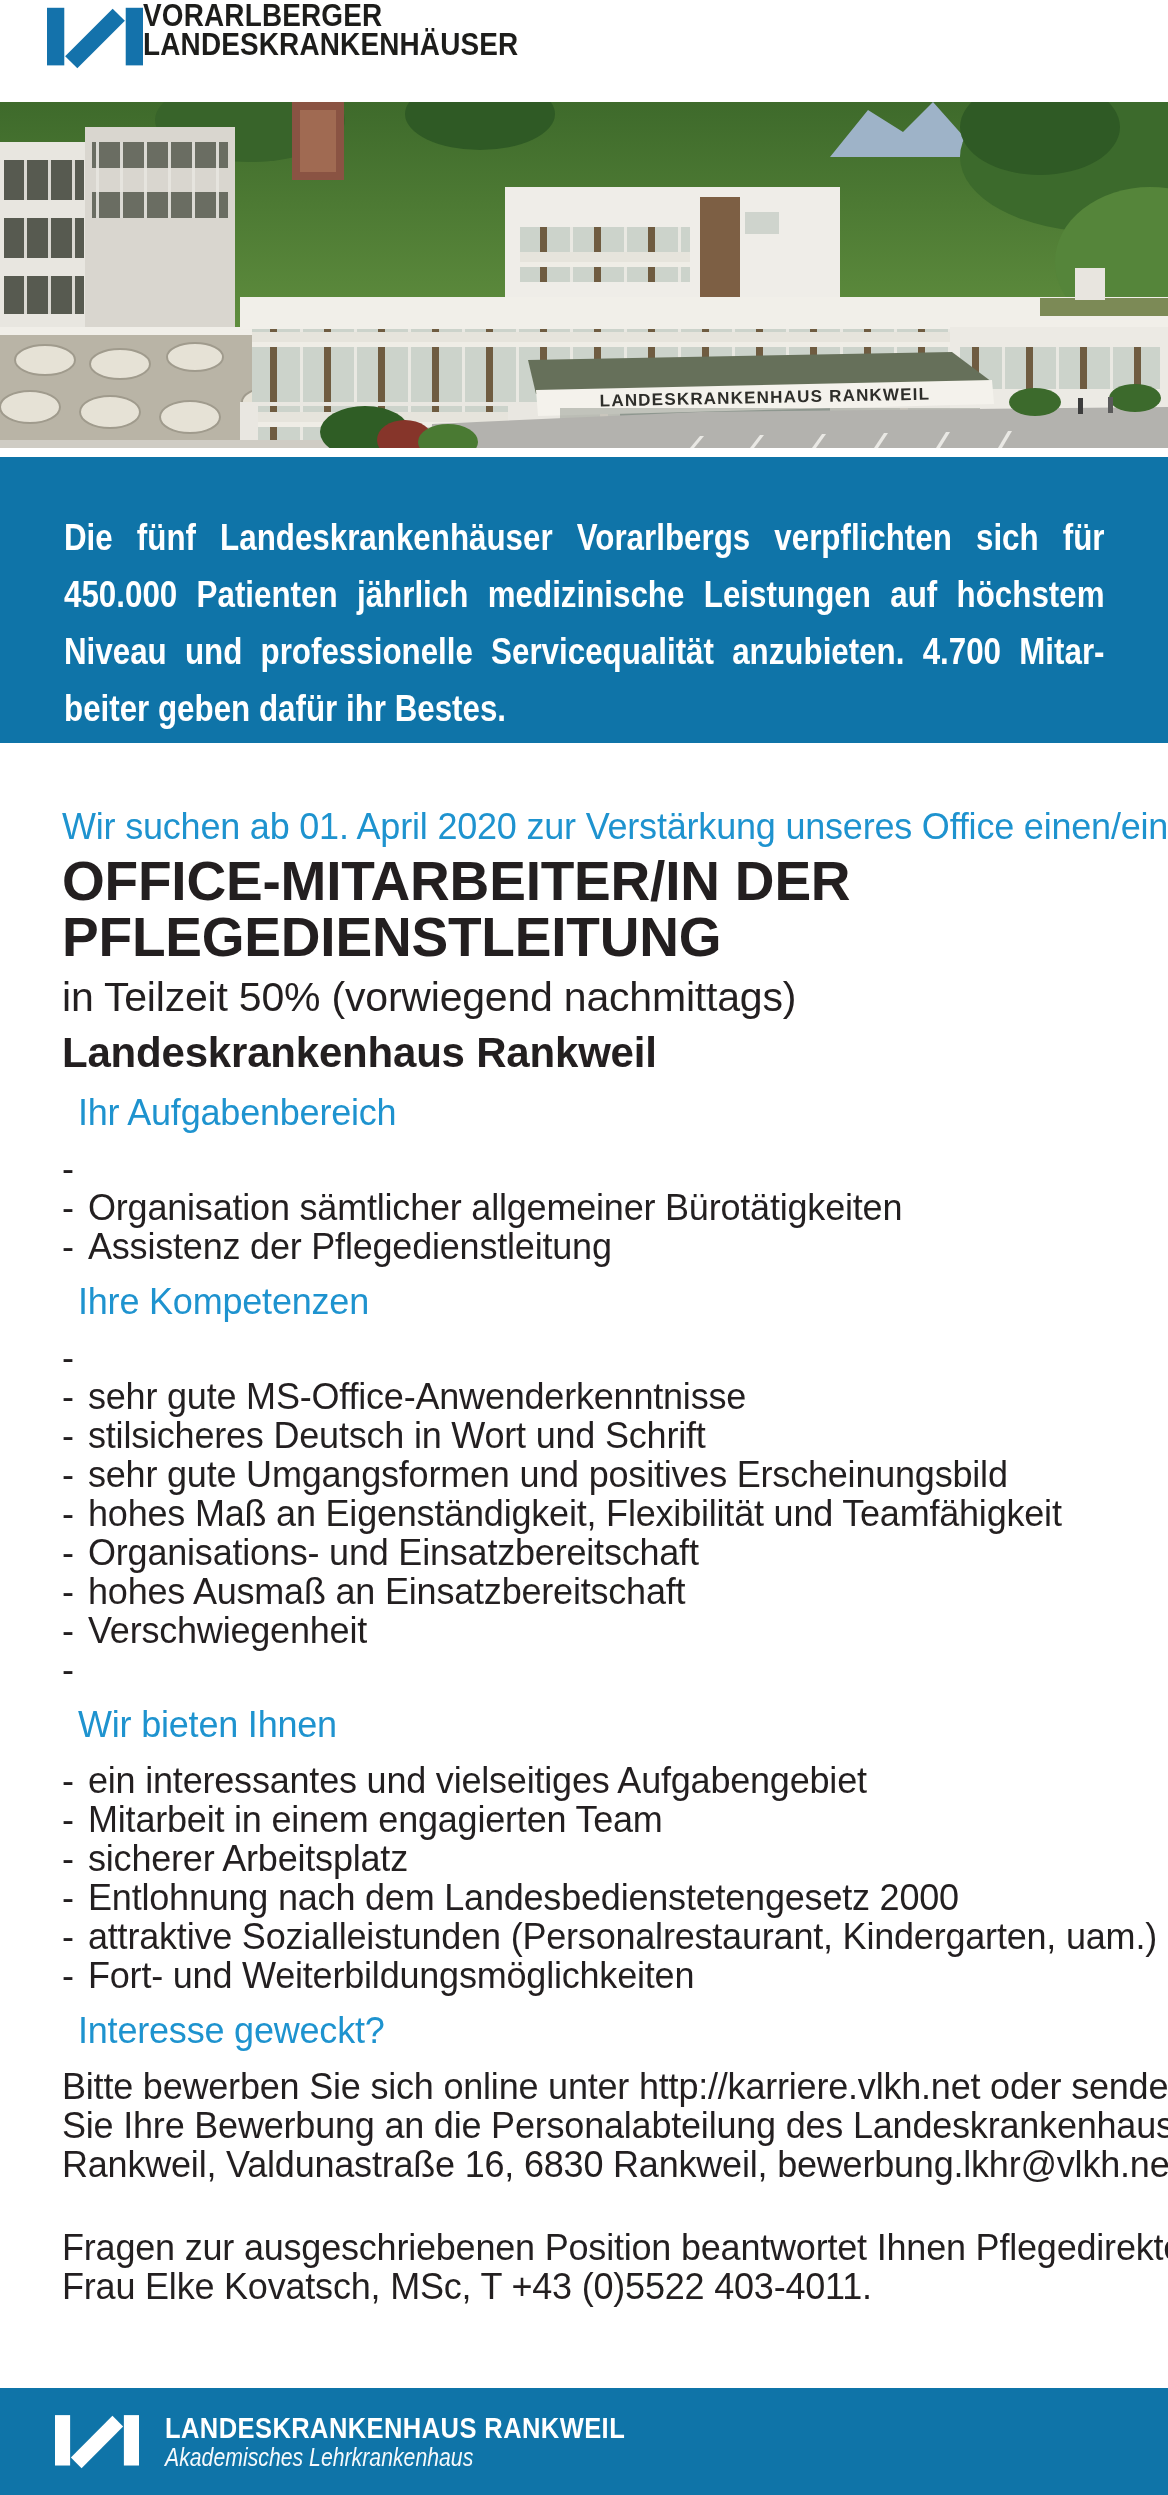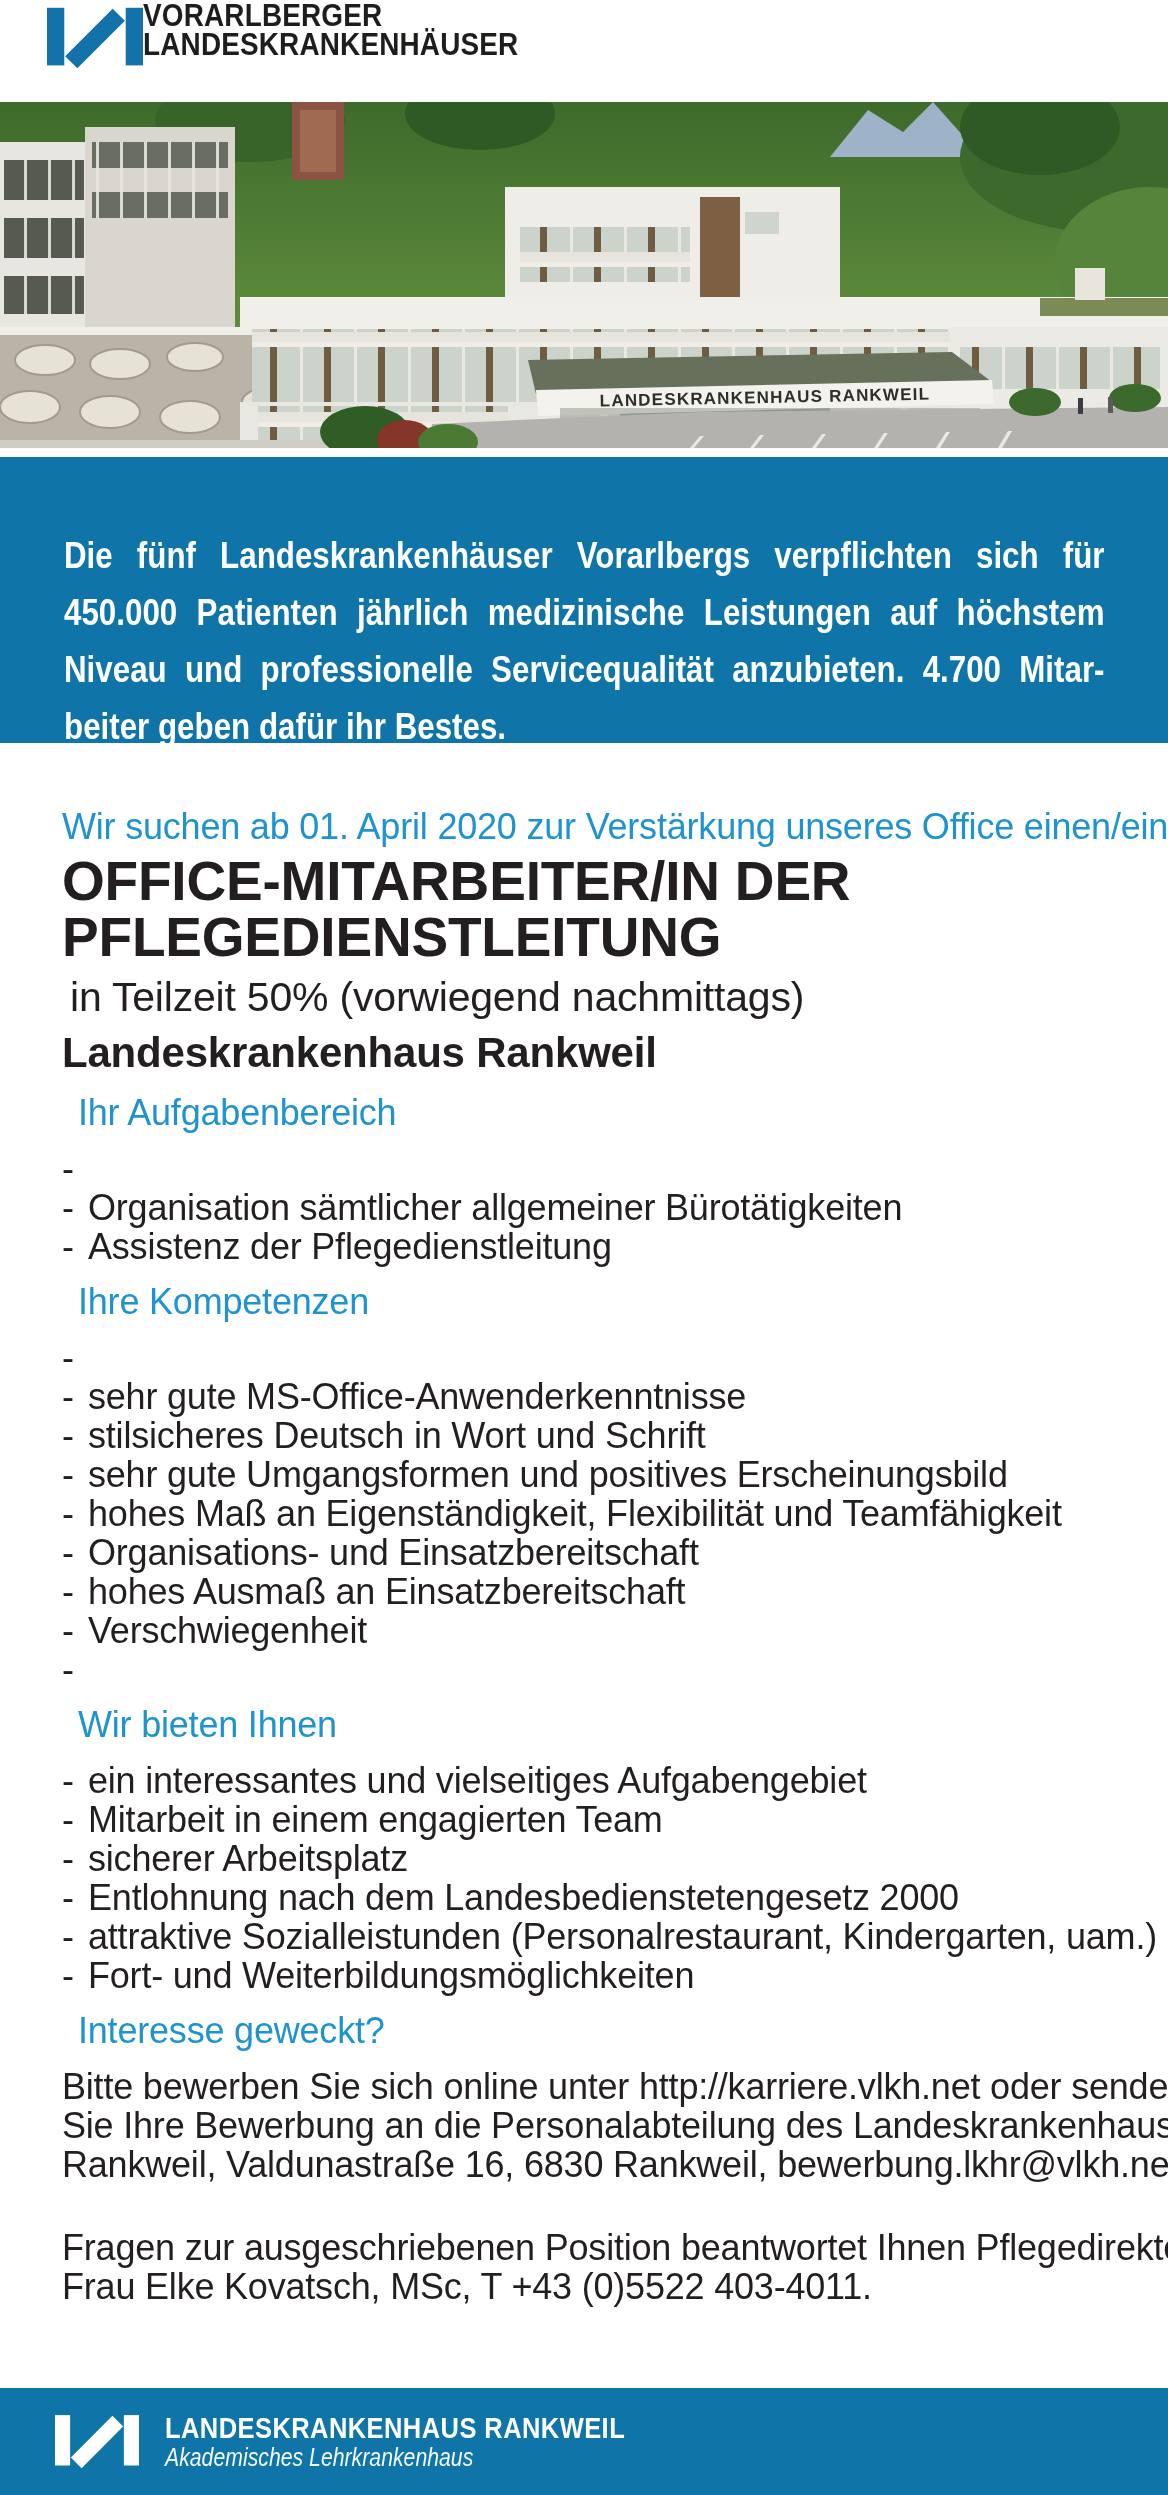--- a/index.html
+++ b/index.html
@@ -12,31 +12,31 @@
   .brand-text{position:absolute;left:143px;top:1px;font-weight:bold;font-size:31px;
               line-height:29px;color:#1d1d1b;transform:scaleX(0.9);transform-origin:0 0;
               letter-spacing:0.2px;white-space:nowrap;}
 
   
   .photo{height:346px;overflow:hidden;}
   .photo svg{display:block;}
 
   
   .intro{margin-top:9px;height:286px;box-sizing:border-box;background:var(--band,#0f74a8);
-         padding:70px 64px 0 64px;}
+         padding:52px 64px 0 64px;}
   .jline{width:1196px;transform:scaleX(0.87);transform-origin:0 0;color:#fff;
          font-weight:bold;font-size:36px;line-height:57px;
          text-align:justify;text-align-last:justify;}
   .jline.last{text-align:left;text-align-last:left;}
 
   
   .content{padding:0 40px 0 62px;font-size:36px;line-height:39px;letter-spacing:-0.2px;}
   .lead{margin:64px 0 0 0;color:var(--accent,#1e93cf);line-height:40px;white-space:pre;}
   h1.jobtitle{margin:6px 0 8px 0;font-size:55px;line-height:56px;font-weight:bold;color:var(--ink,#231f20);}
-  .worktime{margin:6px 0 0 8px;font-size:41px;line-height:48px;}
+  .worktime{margin:6px 0 0 0;font-size:41px;line-height:48px;}
   .location{margin:8px 0 0 0;font-size:42px;line-height:48px;font-weight:bold;}
   h2.sec{margin:16px;color:var(--accent,#1e93cf);font-size:36px;line-height:40px;font-weight:normal;}
   .mt-a{margin-top:26px;} .mt-b{margin-top:48px;} .mt-c{margin-top:34px;} .mt-d{margin-top:30px;}
   .li{display:flex;}
   .li .dash{flex:0 0 26px;}
   .li .txt{white-space:pre;}
   .para{margin:0;white-space:pre;}
   .para.q{margin-top:44px;}
 
   

